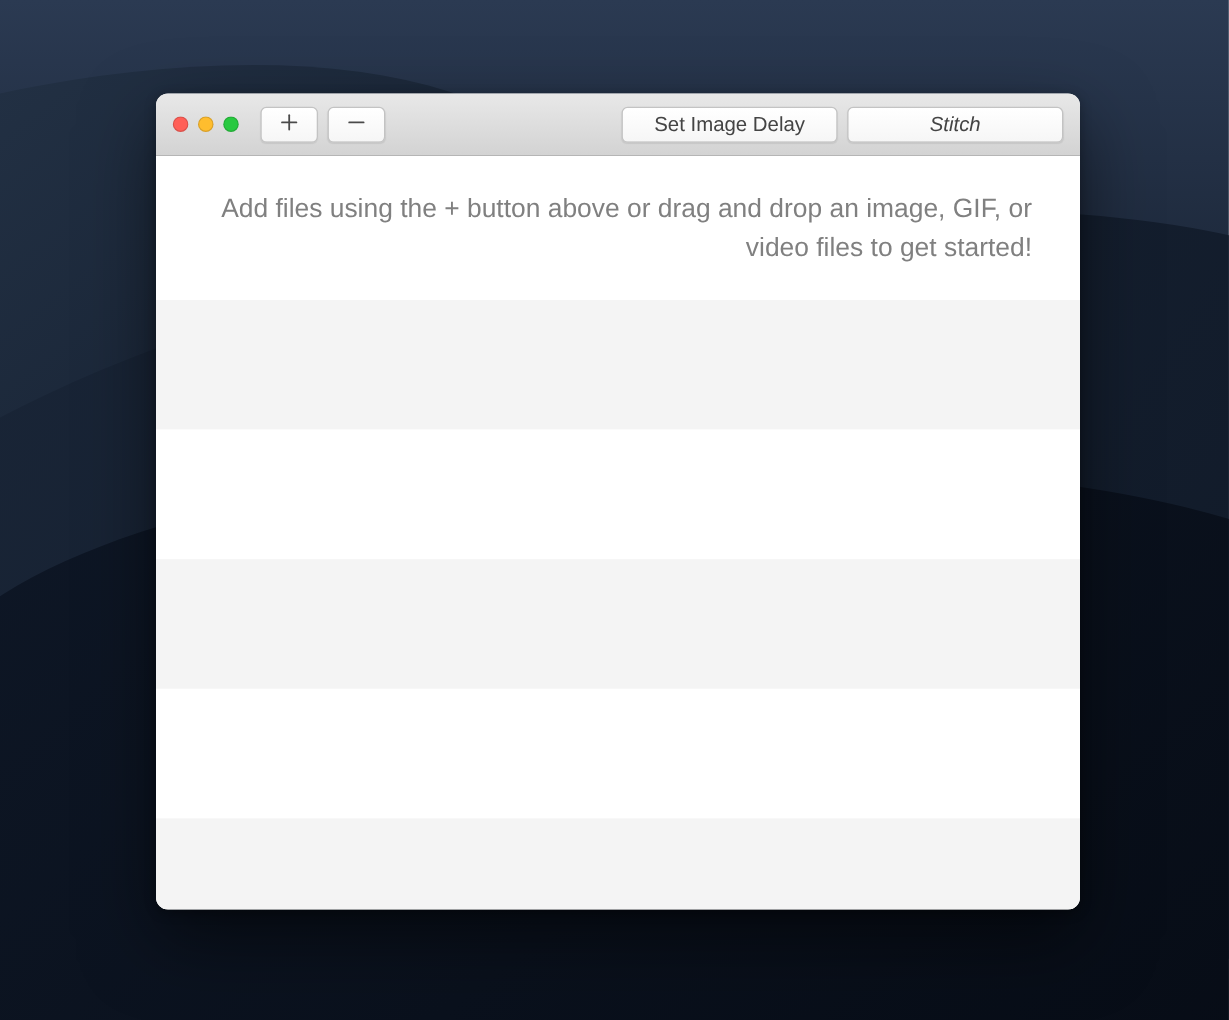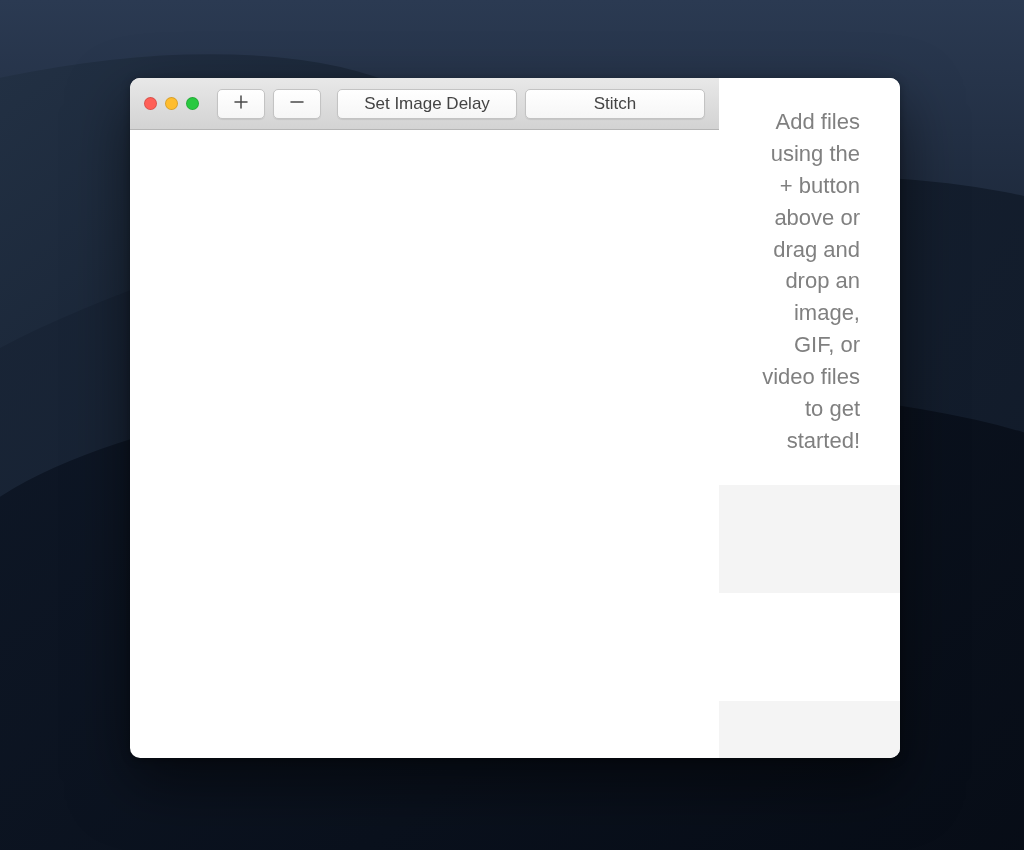--- a/index.html
+++ b/index.html
@@ -55,20 +55,21 @@
       position: absolute;
       top: 78px;
       left: 130px;
       width: 770px;
       height: 680px;
       background: #ffffff;
       border-radius: 10px;
       box-shadow: 0 25px 60px rgba(0,0,0,0.5), 0 2px 10px rgba(0,0,0,0.3);
       overflow: hidden;
       display: flex;
+      flex-direction: column;
     }
 
     .titlebar {
       height: 52px;
       background: linear-gradient(180deg, #e8e8e8 0%, #d3d3d3 100%);
       border-bottom: 1px solid #b5b5b5;
       display: flex;
       align-items: center;
       padding: 0 14px;
       gap: 8px;
@@ -124,20 +125,21 @@
     .set-delay-btn {
       width: 180px;
       font-size: 17px;
       color: #444;
     }
 
     .stitch-btn {
       width: 180px;
       font-size: 17px;
       color: #444;
+      font-style: italic;
     }
 
     .content {
       flex: 1;
       overflow: hidden;
       display: flex;
       flex-direction: column;
     }
 
     .instructions {

